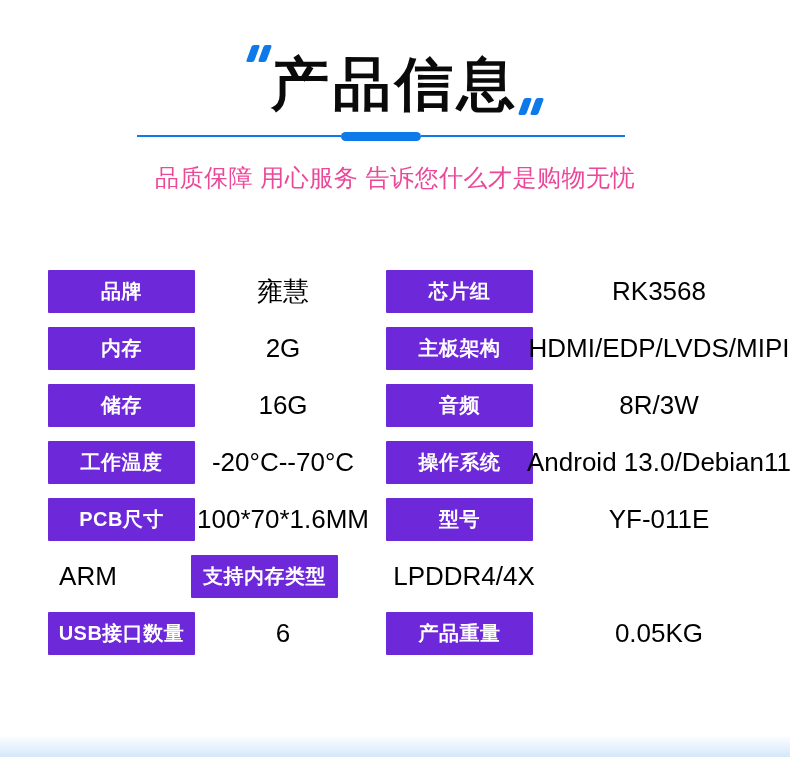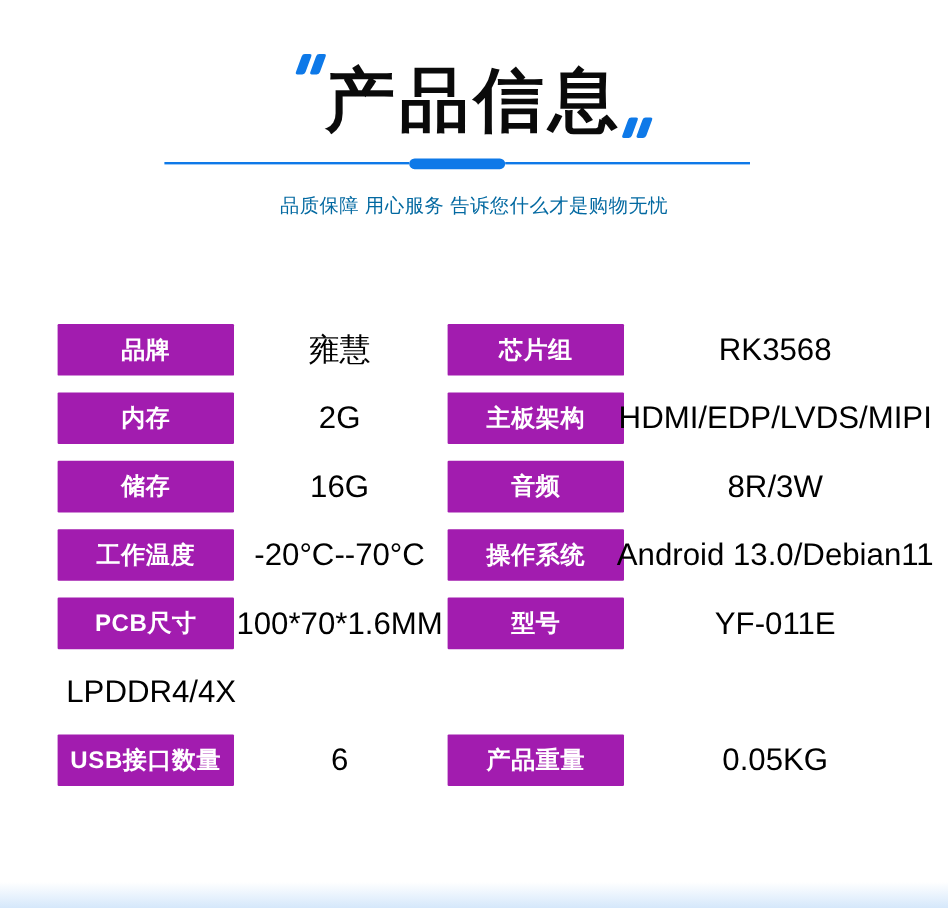--- a/index.html
+++ b/index.html
@@ -68,23 +68,23 @@
     border-radius: 5px;
     background: #0e79e8;
   }
 
   .subtitle {
     position: absolute;
     top: 162px;
     left: 0;
     width: 790px;
     text-align: center;
-    font-size: 16px;
+    font-size: 24px;
     letter-spacing: 0.5px;
-    color: #0369a1;
+    color: #ec4899;
     font-weight: 400;
   }
 
   
   .spec-table {
     position: absolute;
     top: 270px;
     left: 0;
     width: 790px;
   }
@@ -96,29 +96,29 @@
   }
   .cell {
     display: flex;
     align-items: center;
     justify-content: center;
   }
   .label {
     margin-left: 48px;
     width: 147px;
     height: 43px;
-    background: #a21caf;
+    background: #6d28d9;
     color: #ffffff;
     font-size: 20px;
     font-weight: 700;
     border-radius: 1px;
     letter-spacing: 0.5px;
     white-space: nowrap;
   }
-  .label.right { margin-left: 2px; }
+  .label.right { margin-left: 15px; }
   .value {
     width: 176px;
     height: 43px;
     color: #000000;
     font-size: 26px;
     font-weight: 400;
     white-space: nowrap;
   }
   .value.rvalue { width: 252px; }
 
@@ -189,20 +189,22 @@
     </div>
 
     <div class="row">
       <div class="cell label">PCB尺寸</div>
       <div class="cell value">100*70*1.6MM</div>
       <div class="cell label right">型号</div>
       <div class="cell value rvalue">YF-011E</div>
     </div>
 
     <div class="row">
+      <div class="cell value">ARM</div>
+      <div class="cell label right">支持内存类型</div>
       <div class="cell value rvalue">LPDDR4/4X</div>
     </div>
 
     <div class="row">
       <div class="cell label">USB接口数量</div>
       <div class="cell value">6</div>
       <div class="cell label right">产品重量</div>
       <div class="cell value rvalue">0.05KG</div>
     </div>
 

